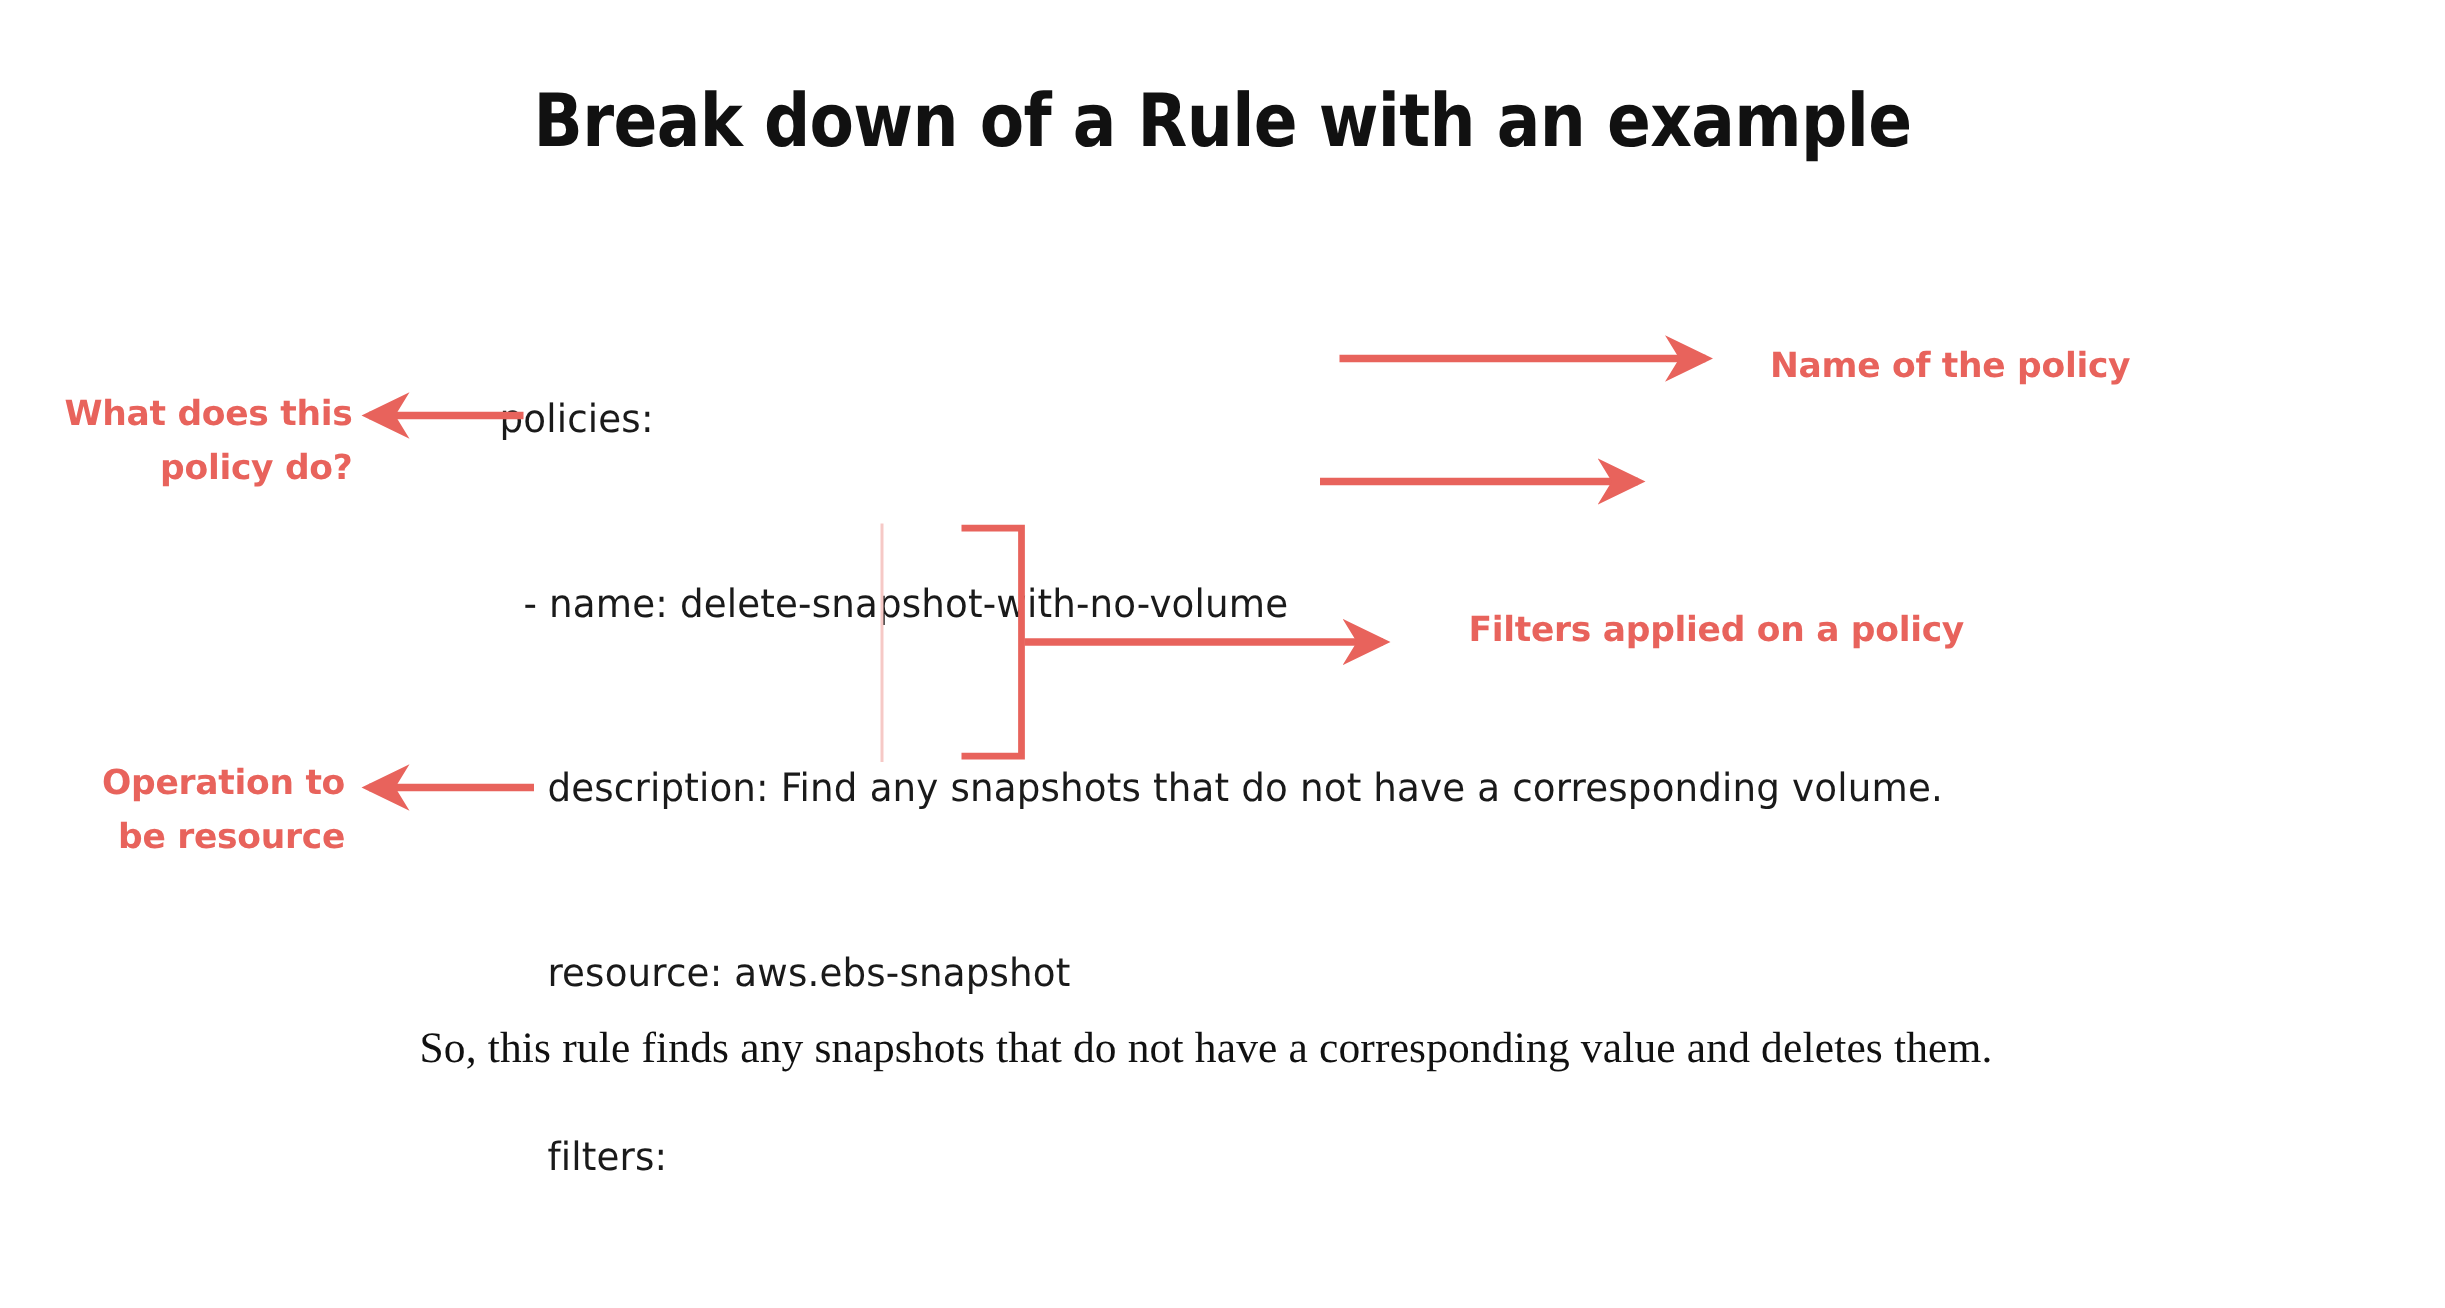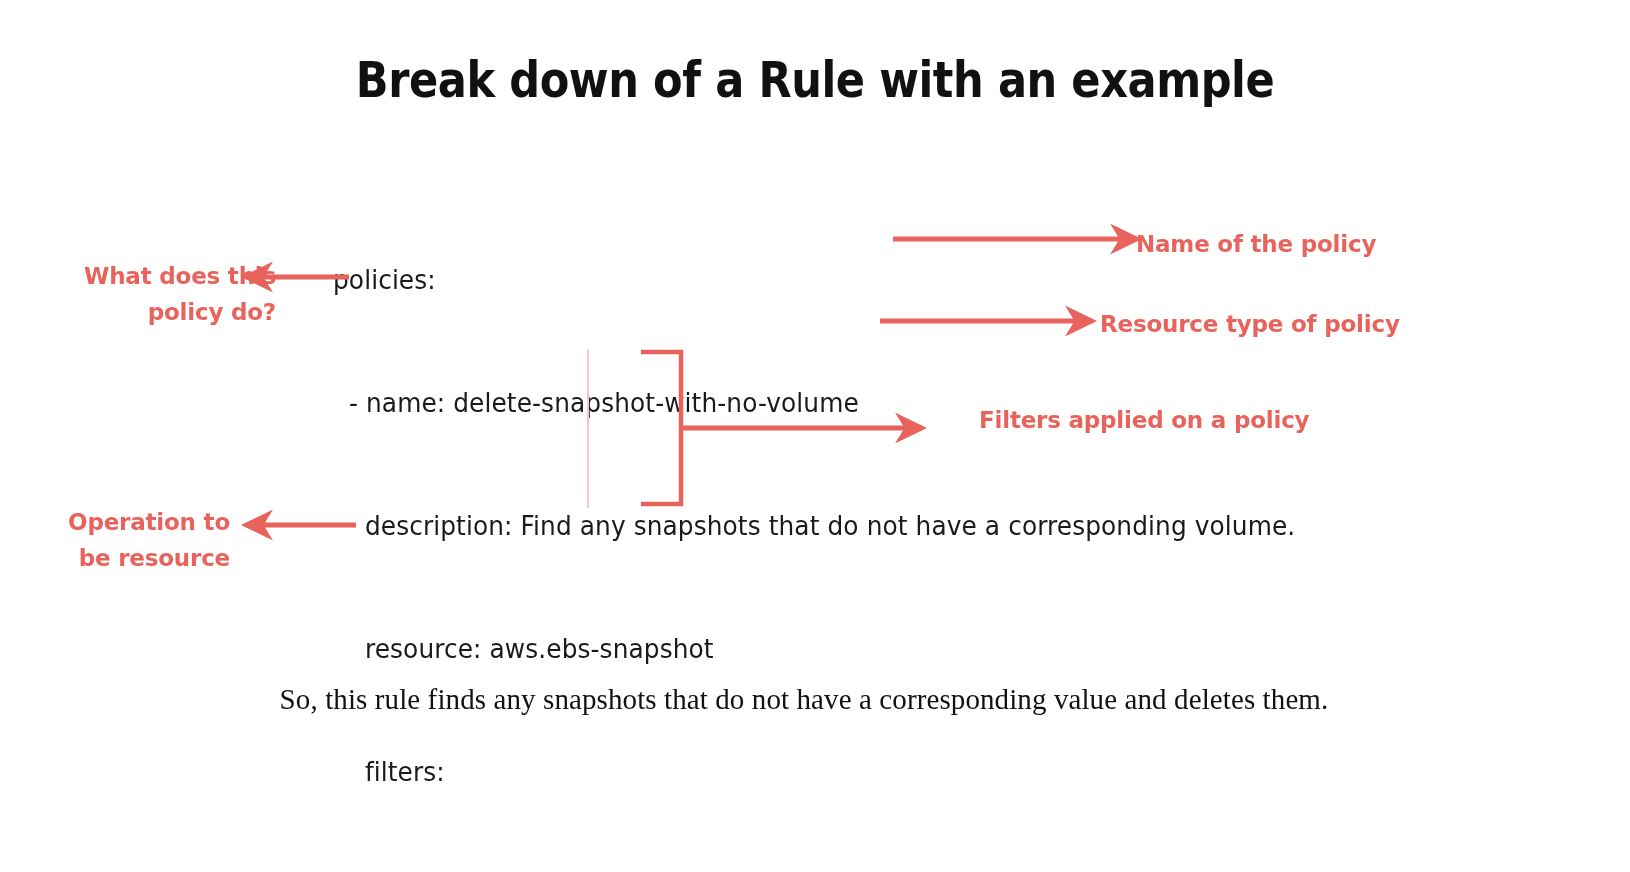--- a/index.html
+++ b/index.html
@@ -72,24 +72,24 @@
     font-family: "DejaVu Sans", sans-serif;
     font-weight: bold;
     font-size: 23px;
     line-height: 36px;
     letter-spacing: -0.2px;
     white-space: pre-line;
   }
   .anno.right { text-align: left; }
   .anno.left  { text-align: right; }
 
-  #anno-name     { left: 1136px; top: 226px; }
+  #anno-name     { left: 1180px; top: 226px; }
   #anno-resource { left: 1100px; top: 306px; }
   #anno-filters  { left: 979px;  top: 402px; }
-  #anno-what     { left: 40px;   top: 258px; width: 195px; margin-left: 41px; }
+  #anno-what     { left: 40px;   top: 258px; width: 195px; }
   #anno-operation{ left: 40px;   top: 504px; width: 190px; }
 
   
   #overlay {
     position: absolute;
     left: 0; top: 0;
     width: 1630px;
     height: 872px;
     pointer-events: none;
   }
@@ -134,21 +134,20 @@
 
     <line x1="880" y1="321" x2="1092" y2="321" stroke="#E8635C" stroke-width="5" marker-end="url(#arrow-r)"></line>
 
     <line x1="349" y1="277" x2="246" y2="277" stroke="#E8635C" stroke-width="5" marker-end="url(#arrow-l)"></line>
 
     <line x1="356" y1="525" x2="246" y2="525" stroke="#E8635C" stroke-width="5" marker-end="url(#arrow-l)"></line>
   </svg>
 
   <div class="anno right" id="anno-name" style="color:#E8635C">Name of the policy</div>
 
-  <div class="anno right" id="anno-resource" style="color:#E8635C">Resource type of policy</div>
 
   <div class="anno right" id="anno-filters" style="color:#E8635C">Filters applied on a policy</div>
 
   <div class="anno left" id="anno-what" style="color:#E8635C">What does this
 policy do?</div>
 
   <div class="anno left" id="anno-operation" style="color:#E8635C">Operation to
 be resource</div>
 
   <div id="summary">So, this rule finds any snapshots that do not have a corresponding value and deletes them.</div>

